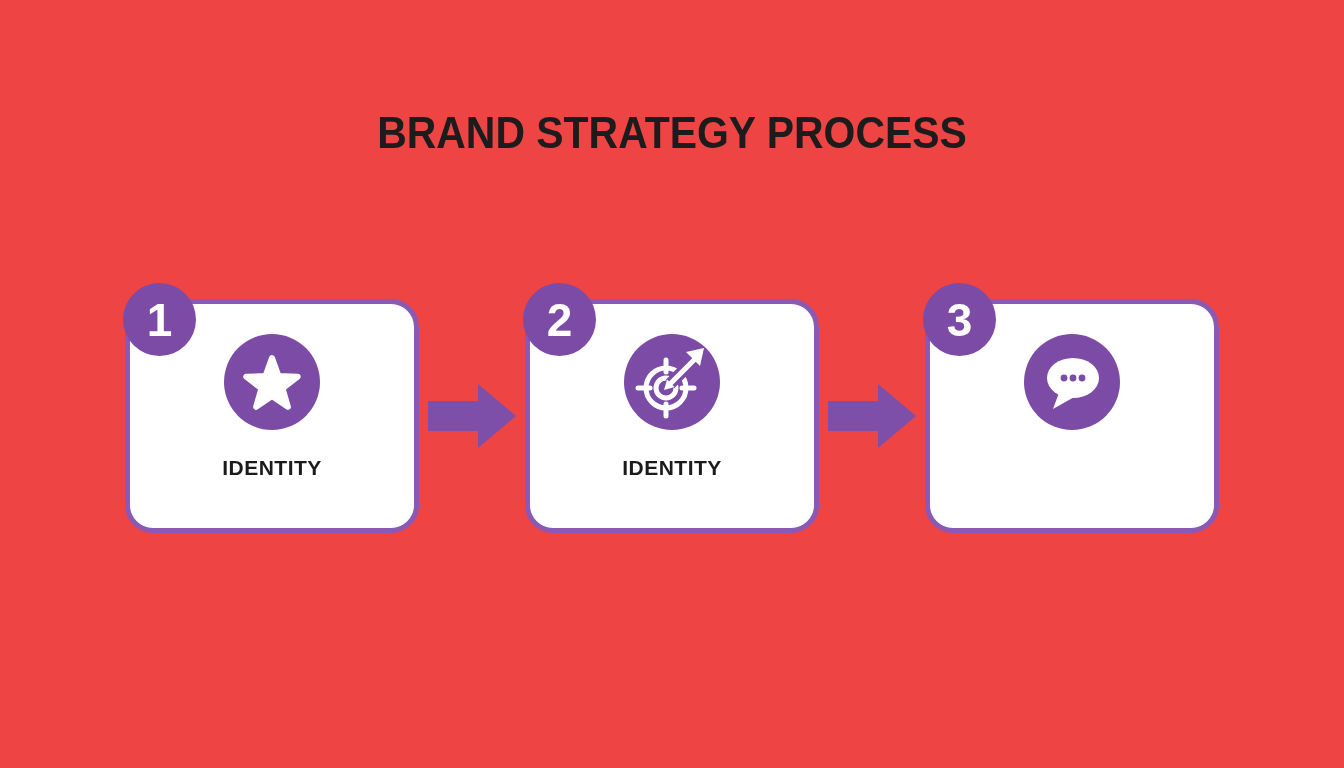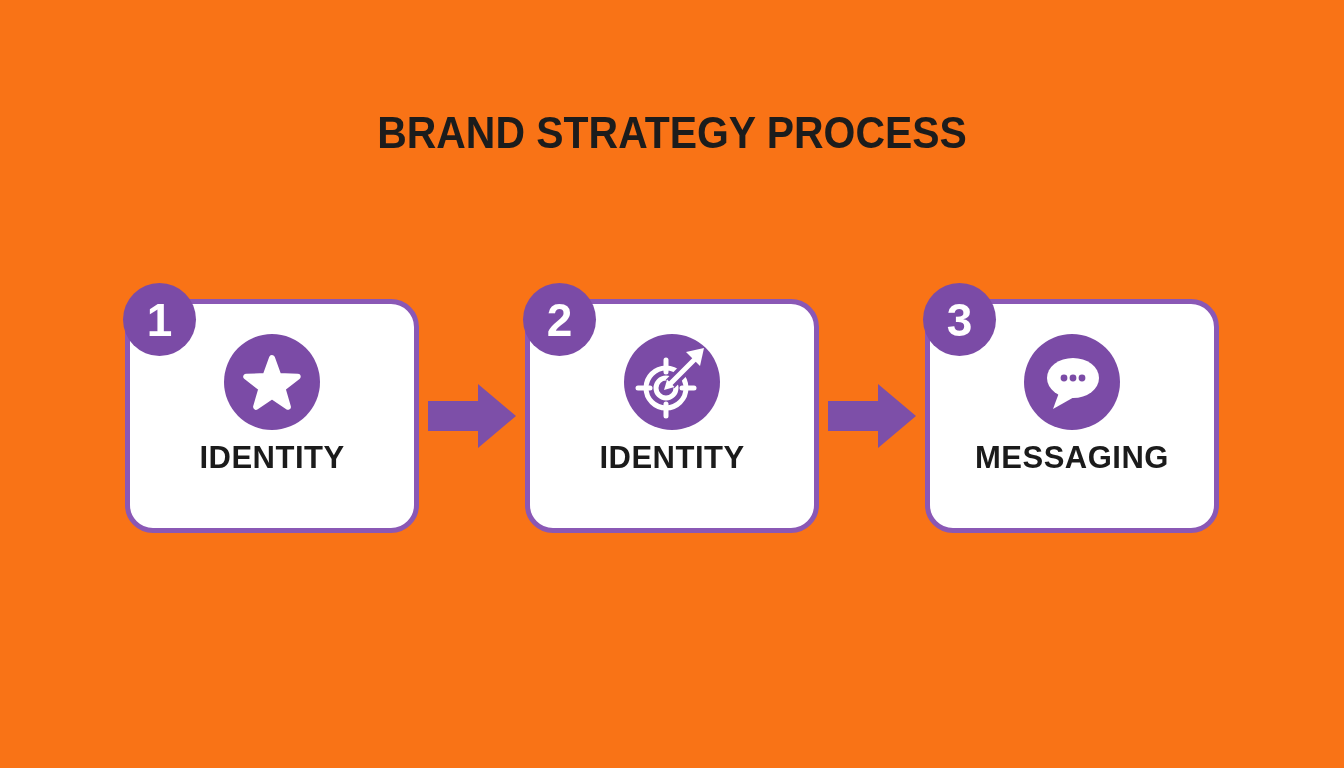--- a/index.html
+++ b/index.html
@@ -1,20 +1,20 @@
 <!DOCTYPE html>
 <html><head>
 <meta charset="utf-8">
 <style>
   * { margin:0; padding:0; box-sizing:border-box; }
   html,body { width:1344px; height:768px; }
   .canvas {
     position:relative;
     width:1344px; height:768px;
-    background:#f97316;
+    background:#ef4444;
     font-family:"Liberation Sans", sans-serif;
     overflow:hidden;
   }
   .title {
     position:absolute;
     top:108px; left:0; width:100%;
     text-align:center;
     font-size:44px;
     font-weight:bold;
     letter-spacing:0px;
@@ -48,22 +48,22 @@
     color:#ffffff;
     font-size:46px;
     font-weight:bold;
     display:flex;
     align-items:center;
     justify-content:center;
     line-height:1;
   }
   .icon-wrap { width:96px; height:96px; }
   .card-label {
-    margin-top:10px;
-    font-size:31px;
+    margin-top:26px;
+    font-size:21px;
     font-weight:bold;
     color:#1b1b1b;
     letter-spacing:0.5px;
   }
   .flow-arrow {
     margin:0 9px;
     display:block;
   }
 </style>
 </head>
@@ -129,17 +129,16 @@
       <div class="icon-wrap">
         <svg width="96" height="96" viewBox="0 0 96 96">
           <circle cx="48" cy="48" r="48" fill="#7b4ba6"></circle>
           <ellipse cx="49" cy="44" rx="26" ry="20" fill="#ffffff"></ellipse>
           <polygon points="36,56 29,75 52,62" fill="#ffffff"></polygon>
           <circle cx="40" cy="44" r="3.4" fill="#7b4ba6"></circle>
           <circle cx="49" cy="44" r="3.4" fill="#7b4ba6"></circle>
           <circle cx="58" cy="44" r="3.4" fill="#7b4ba6"></circle>
         </svg>
       </div>
-      <div class="card-label">MESSAGING</div>
     </div>
 
   </div>
 </div>
 
 </body></html>

